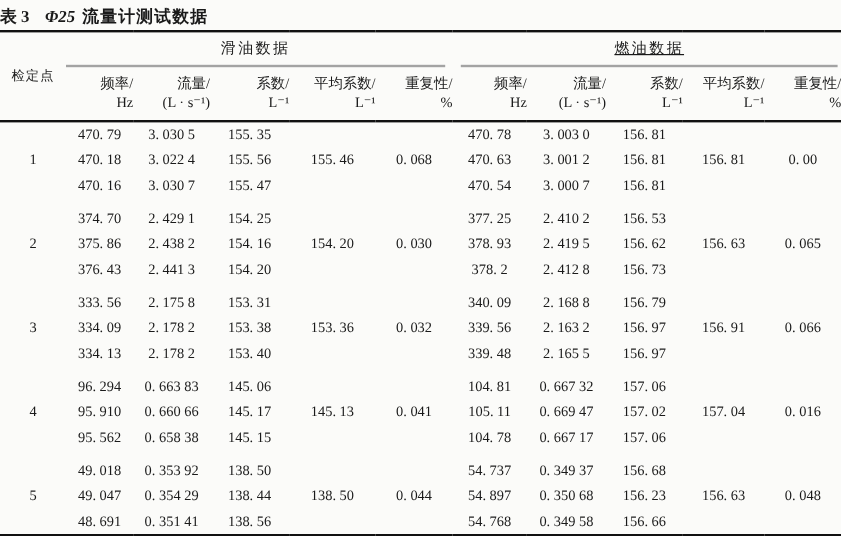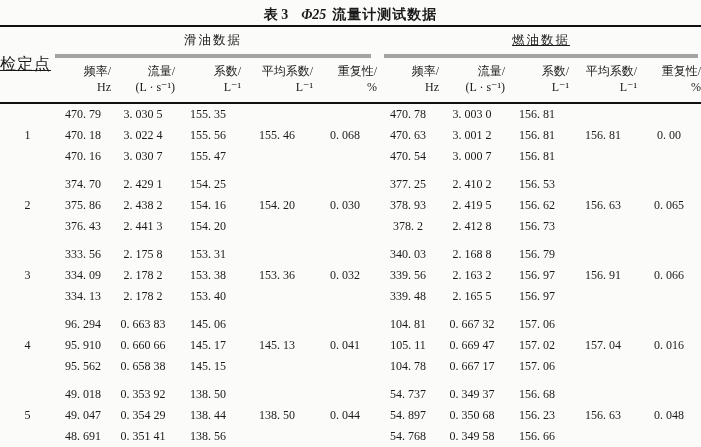--- a/index.html
+++ b/index.html
@@ -2,44 +2,44 @@
 <html><head>
 <meta charset="utf-8">
 <style>
   html,body { margin:0; padding:0; background:#e8e8e6; }
   .page {
     position:relative; width:701px; height:447px; margin:0 auto;
     background:#fbfbf9; color:#1a1a1a; overflow:hidden; box-sizing:border-box;
     font-family:"Liberation Serif","DejaVu Serif",serif;
   }
   .caption {
-    height:20px; padding-top:5px; text-align:center;
+    height:20px; padding-top:5px; text-align:left;
     font-size:14px; line-height:20px; white-space:nowrap;
   }
   .caption .tnum { font-weight:bold; margin-right:13px; }
   .caption .phi  { font-weight:bold; font-style:italic; margin-right:6px; }
   .caption .trest{ font-weight:bold; letter-spacing:1px; }
 
   table.tbl {
     width:701px; table-layout:fixed; border-collapse:collapse;
     border-top:2px solid #111; border-bottom:3px solid #111;
   }
   col.c0 {width:55px} col.c1 {width:56px} col.c2 {width:64px} col.c3 {width:66px}
   col.c4 {width:72px} col.c5 {width:64px} col.c6 {width:62px} col.c7 {width:66px}
   col.c8 {width:64px} col.c9 {width:68px} col.c10{width:64px}
 
   th { font-weight:normal; padding:0; }
   .pt-head {
-    font-size:16px; text-align:left; vertical-align:middle;
-    border-bottom:2px solid #111; letter-spacing:1px;text-decoration:underline;
+    font-size:11px; text-align:center; vertical-align:middle;
+    border-bottom:2px solid #111; letter-spacing:1px;
   }
   th.grp { padding:0; }
   .grpline {
     text-align:center; font-size:12.5px; letter-spacing:2px;
-    padding:5px 0 5px; border-bottom:4px solid #a3a3a3;
+    padding:5px 0 5px; border-bottom:2px solid #a3a3a3;
   }
   .grpline.oil  { margin-right:6px; }
   .grpline.fuel { margin-left:7px; margin-right:3px;text-decoration:underline; }
   th.col {
     font-size:12px; text-align:right; vertical-align:middle;
     padding:5px 0 7px; border-bottom:2px solid #111; line-height:16px;
   }
   td { font-size:12px; text-align:center; vertical-align:middle; padding:0; }
   tbody.grp td.num { height:21px; line-height:21px; white-space:nowrap; }
   td.pt  { font-size:12px; }
@@ -198,21 +198,21 @@
       </tbody>
 
     <tbody class="grp">
       <tr>
         <td class="pt" rowspan="3">3</td>
         <td class="num">333. 56</td>
         <td class="num">2. 175 8</td>
         <td class="num">153. 31</td>
         <td class="num" rowspan="3">153. 36</td>
         <td class="num" rowspan="3">0. 032</td>
-        <td class="num">340. 03</td>
+        <td class="num">340. 09</td>
         <td class="num">2. 168 8</td>
         <td class="num">156. 79</td>
         <td class="num" rowspan="3">156. 91</td>
         <td class="num" rowspan="3">0. 066</td>
       </tr>
       <tr>
         <td class="num">334. 09</td>
         <td class="num">2. 178 2</td>
         <td class="num">153. 38</td>
         <td class="num">339. 56</td>

